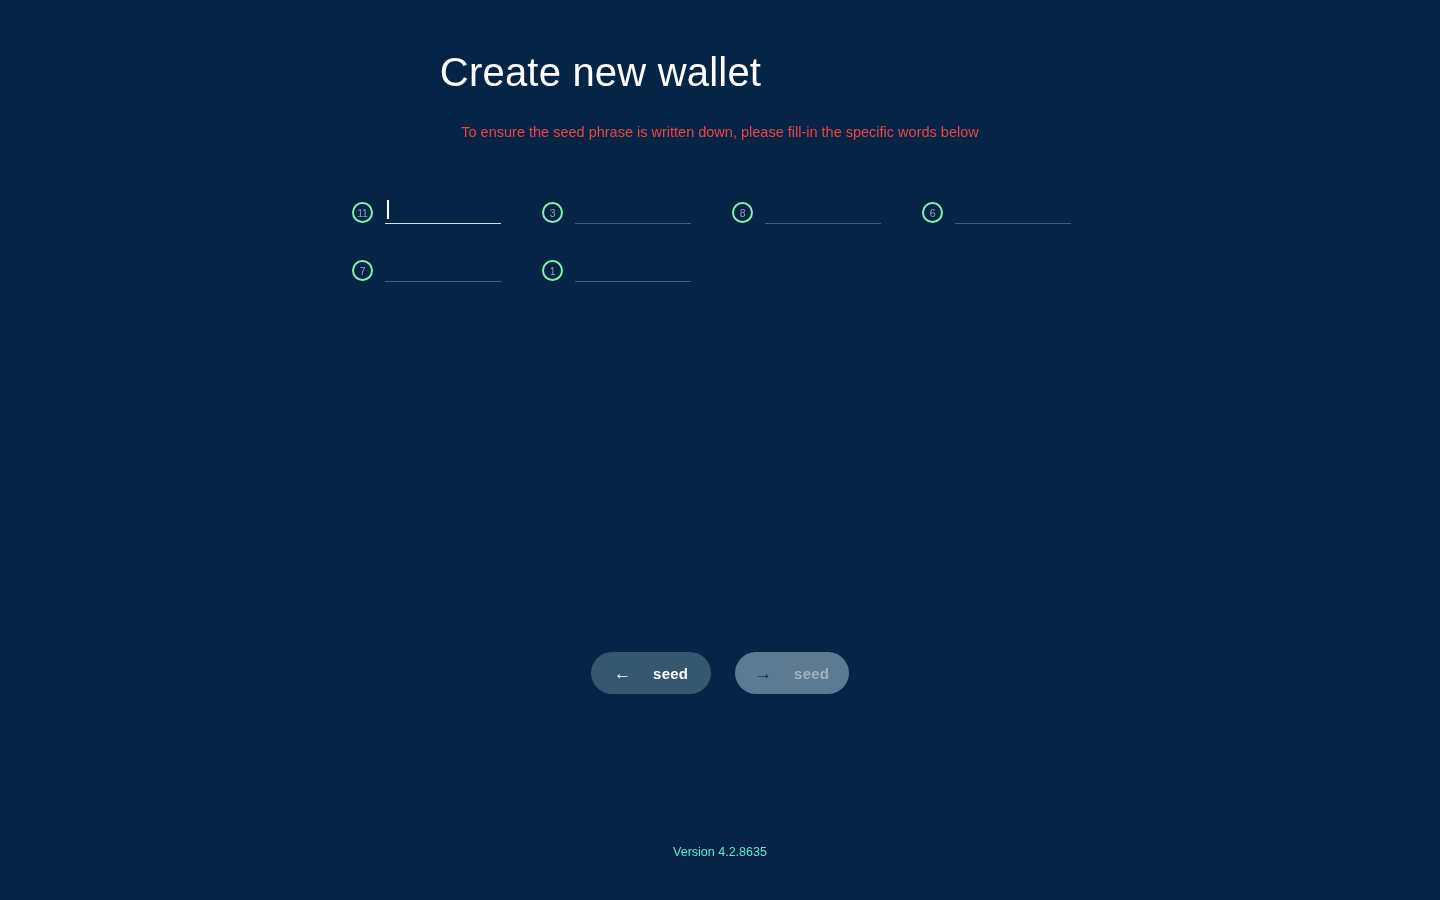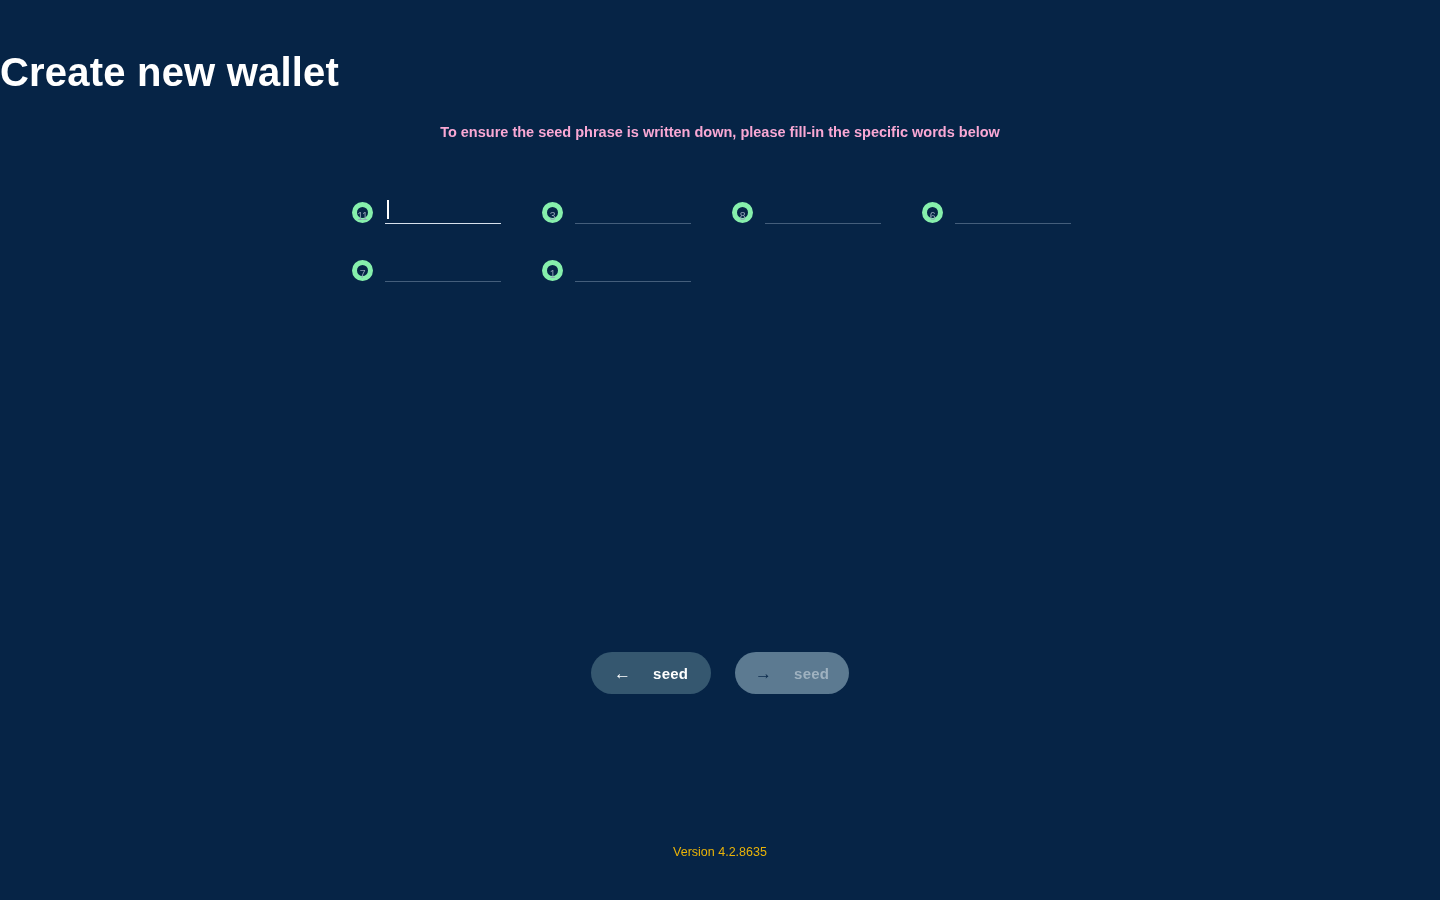--- a/index.html
+++ b/index.html
@@ -23,37 +23,37 @@
     width: 1440px;
     height: 900px;
   }
 
   
   .page-title {
     position: absolute;
     top: 48px;
     left: 0;
     width: 1201px;
-    text-align: left;
+    text-align: center;
     font-size: 40px;
-    font-weight: 700;
+    font-weight: 400;
     letter-spacing: 0.2px;
     color: #ffffff;
     line-height: 48px;
   }
 
   .page-subtitle {
     position: absolute;
     top: 122px;
     left: 0;
     width: 1440px;
     text-align: center;
     font-size: 14.5px;
-    font-weight: 700;
-    color: #f9a8d4;
+    font-weight: 400;
+    color: #ef4444;
     line-height: 20px;
   }
 
   
   .seed-grid {
     position: absolute;
     top: 200px;
     left: 352px;
     width: 740px;
     display: grid;
@@ -68,21 +68,21 @@
     align-items: flex-start;
     gap: 12px;
     height: 28px;
   }
 
   .seed-index {
     width: 21px;
     height: 21px;
     min-width: 21px;
     border-radius: 50%;
-    border: 5px solid #86efac;
+    border: 2px solid #86efac;
     color: #90a2b6;
     font-size: 10.5px;
     line-height: 19px;
     text-align: center;
     font-weight: 400;
     margin-top: 2px;
     letter-spacing: -0.2px;
   }
 
   .seed-input-wrap {
@@ -170,21 +170,21 @@
   .btn-next .arrow { color: #0c2b4c; }
 
   
   .version-label {
     position: absolute;
     top: 845px;
     left: 0;
     width: 1440px;
     text-align: center;
     font-size: 12.5px;
-    color: #eab308;
+    color: #5eead4;
     font-weight: 400;
   }
 </style>
 </head>
 <body>
 
 <div class="screen">
 
   <h1 class="page-title">Create new wallet</h1>
 

